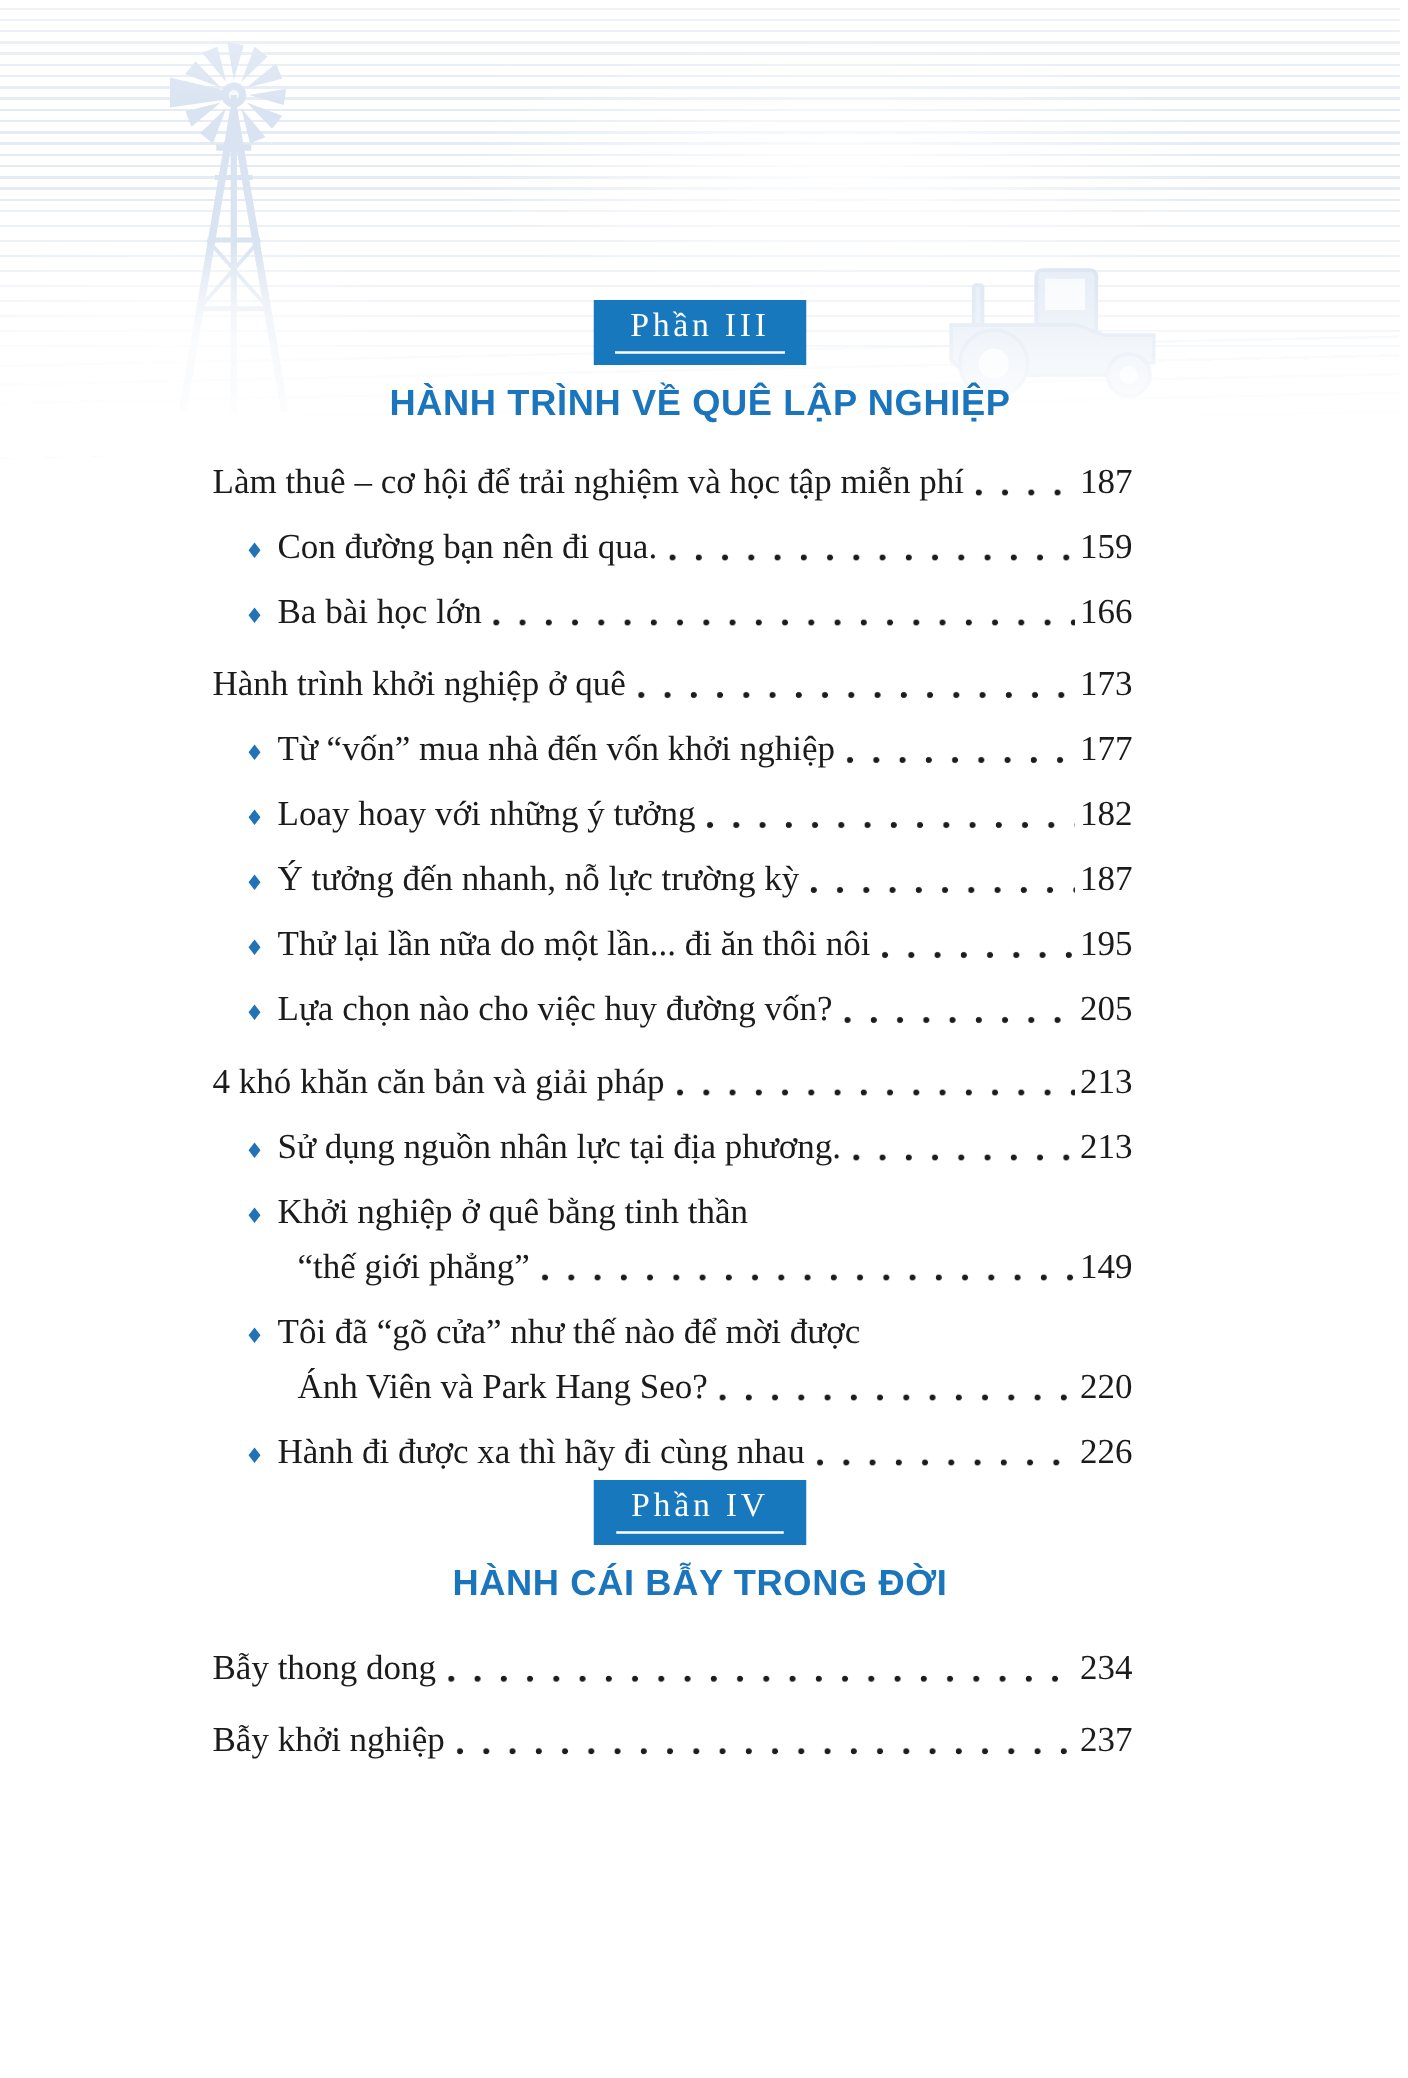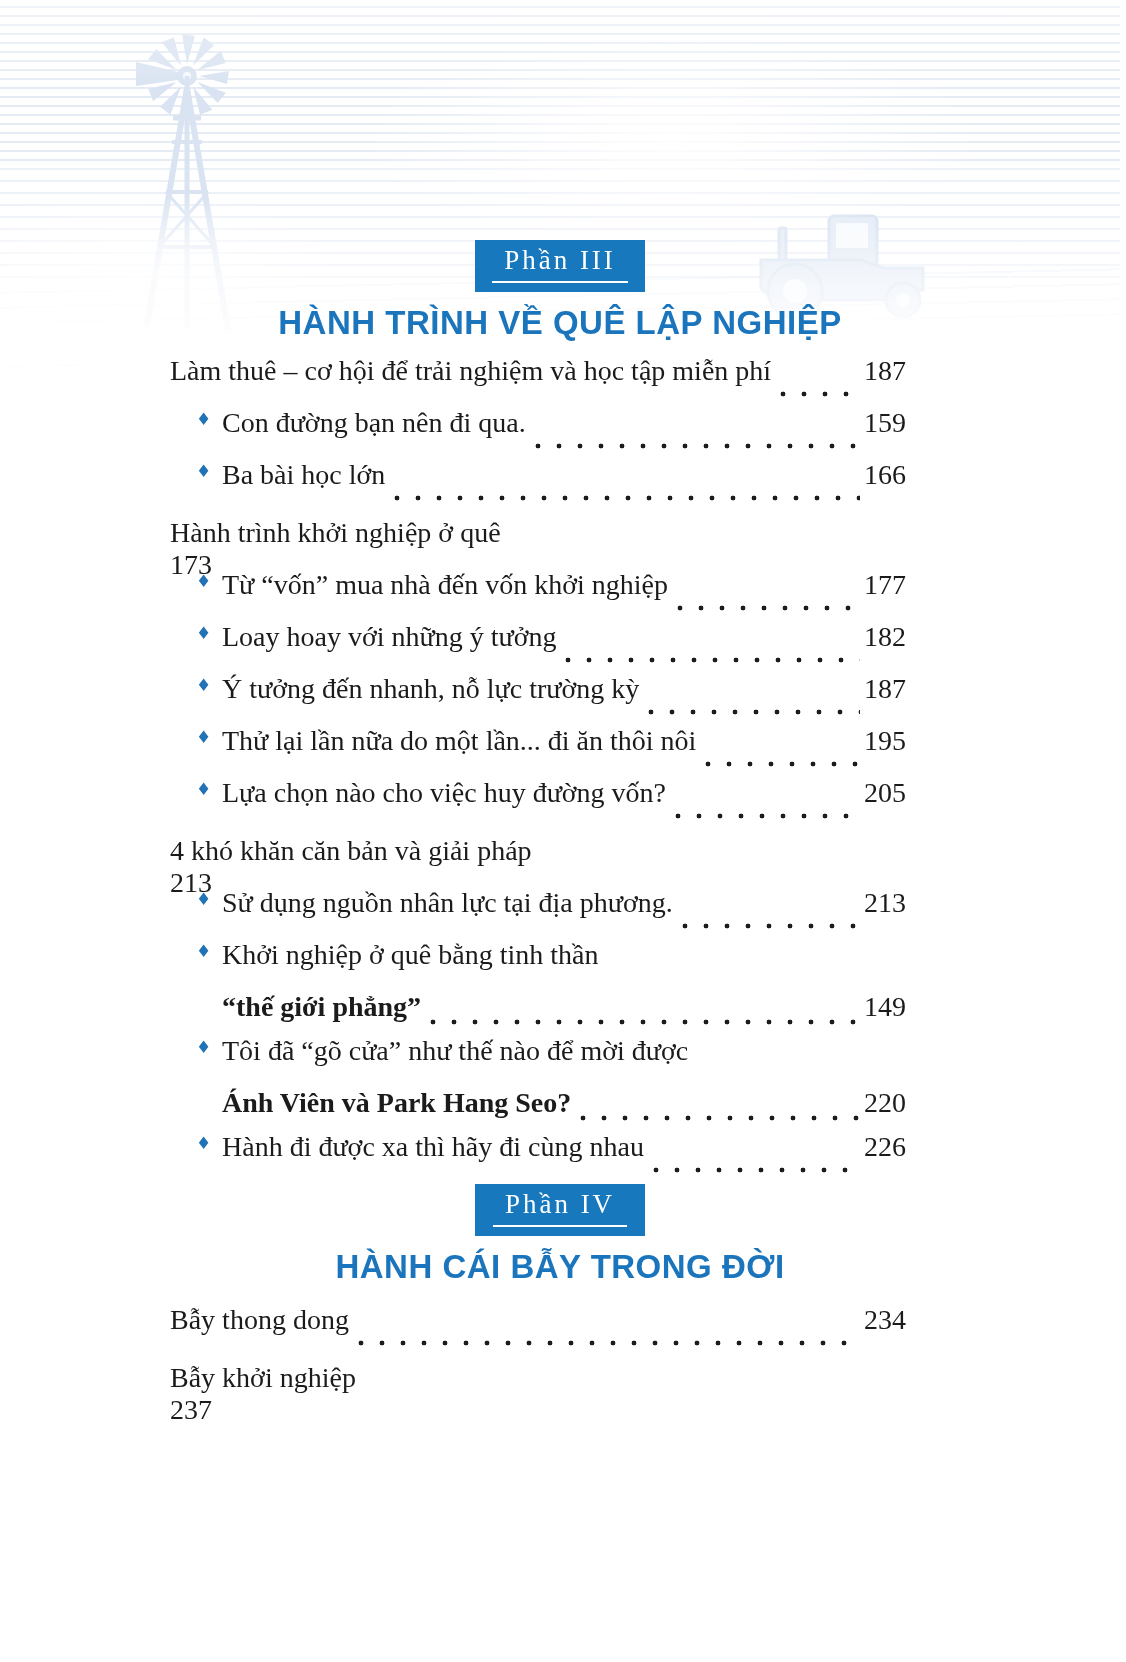--- a/index.html
+++ b/index.html
@@ -36,42 +36,42 @@
     background:#1778be;color:#ffffff;
     font-family:"Liberation Serif","DejaVu Serif",serif;
     font-size:27px;letter-spacing:3px;
     padding:5px 14px 9px;min-width:170px;text-align:center;
     box-sizing:border-box;
   }
   .badge-inner{display:inline-block;border-bottom:2px solid #ffffff;padding:0 12px 5px;}
   .part-title{
     margin:9px 0 0;text-align:center;
     font-family:"Liberation Sans","DejaVu Sans",sans-serif;
-    font-weight:700;font-size:33px;line-height:44px;
+    font-weight:700;font-size:29px;line-height:44px;
     color:#1b75bc;letter-spacing:.5px;
   }
   .part3{padding-top:240px;}
   .part4{}
 
   .toc{margin:11px 214px 0 170px;font-size:28px;}
   .part4 .toc{margin-top:16px;}
   .toc-row{
-    display:flex;align-items:flex-start;
+    display:flex;align-items:flex-end;
     height:52px;box-sizing:border-box;padding-bottom:8px;
   }
   .toc-row.cont{height:44px;}
   .toc-row.chapter{margin-top:0;}
-  .toc .toc-row.chapter:not(:first-child){margin-top:6px;flex-direction:column;}
+  .toc .toc-row.chapter:not(:first-child){margin-top:6px;}
   .t{flex:0 0 auto;white-space:nowrap;line-height:1.05;}
   .bullet{
     flex:0 0 26px;margin-left:26px;
     color:#2273b5;font-size:17px;line-height:1.3;
     font-family:"DejaVu Sans",sans-serif;
   }
-  .toc-row.cont .t{margin-left:52px;font-weight:bold;}
+  .toc-row.cont .t{margin-left:68px;}
   .leader{
     flex:1 1 10px;min-width:8px;height:6px;
     align-self:flex-end;margin:0 4px 3px 9px;
     background:radial-gradient(circle at 3px 3px,#1c1c1c 2.1px,transparent 2.7px) left bottom/21px 6px repeat-x;
   }
   .pg{flex:0 0 auto;line-height:1.05;}
 </style>
 </head>
 <body>
 

